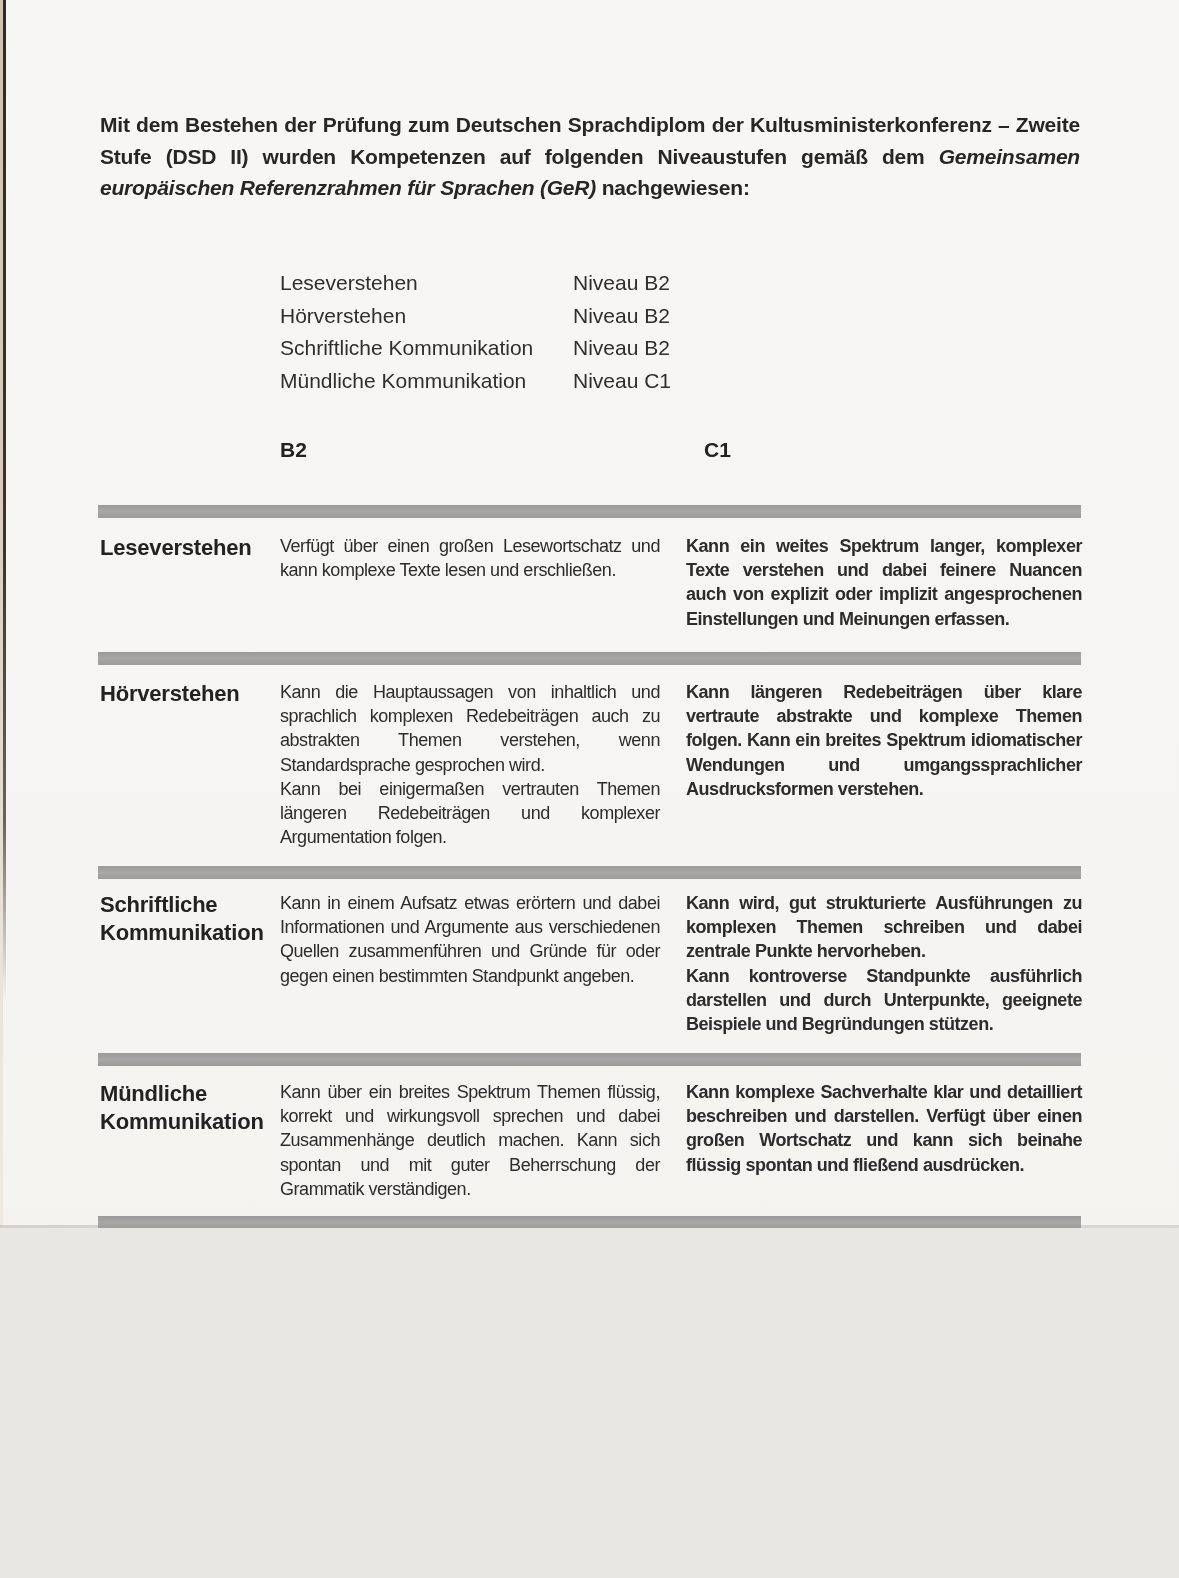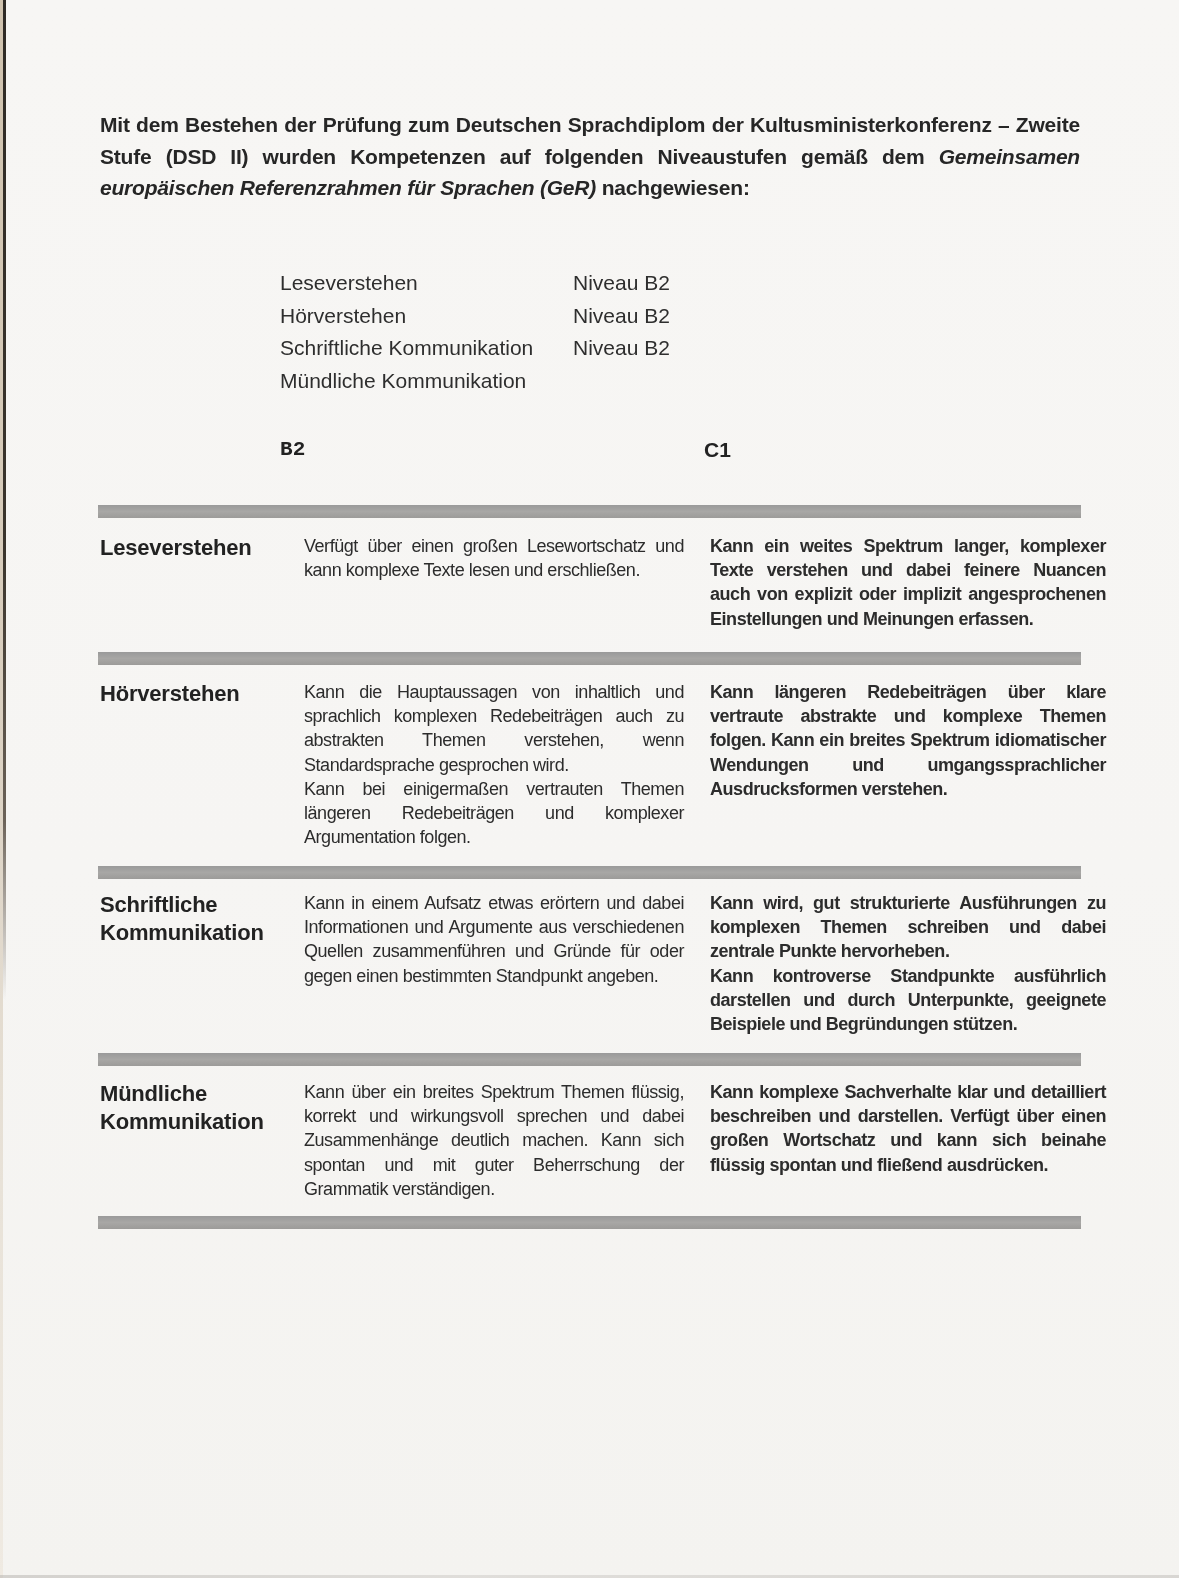--- a/index.html
+++ b/index.html
@@ -3,21 +3,21 @@
 <meta charset="utf-8">
 <style>
   html,body{margin:0;padding:0;}
   body{
     background:#e9e7e4;
     font-family:"Liberation Sans","DejaVu Sans",sans-serif;
     -webkit-font-smoothing:antialiased;
   }
   .page{
     position:relative;
-    width:1179px;height:1578px;
+    width:1179px;height:1228px;
     margin:0 auto;
     background:linear-gradient(180deg,#f7f6f4 0%,#f6f5f3 55%,#f4f3f0 100%);
     color:#2c2c2c;
     overflow:hidden;
   }
   
   .edge-strip{
     position:absolute;left:0;top:0;width:3px;height:100%;
     background:linear-gradient(180deg,#cfc2ae 0%,#d8cdbd 40%,#e8e2d8 75%,#efeae2 100%);
   }
@@ -45,21 +45,21 @@
     display:grid;grid-template-columns:293px 230px;
     font-size:21px;line-height:32.5px;
     color:#2e2e2e;
   }
   
   .colhead{
     position:absolute;top:438px;
     font-size:21px;font-weight:700;color:#222;
     letter-spacing:0.2px;
   }
-  .colhead.b2{left:280px;font-family:Liberation Mono, monospace;}
+  .colhead.b2{left:280px;}
   .colhead.c1{left:704px;}
   
   .rule{
     position:absolute;left:98px;width:983px;height:13px;
     background:linear-gradient(180deg,#9a9a9a 0%,#a8a7a5 50%,#9c9b99 100%);
   }
   .rule.r1{top:505px;}
   .rule.r2{top:652px;}
   .rule.r3{top:866px;}
   .rule.r4{top:1053px;}
@@ -70,21 +70,20 @@
     font-size:22px;line-height:28px;font-weight:700;
     letter-spacing:-0.2px;color:#222;
   }
   .cell{
     position:absolute;
     font-size:18px;line-height:24.2px;
     letter-spacing:-0.45px;
     text-align:justify;
     white-space:pre-line;
     color:#2c2c2c;
-    margin-left:24px;
   }
   .cell.b2{left:280px;width:380px;}
   .cell.c1{left:686px;width:396px;font-weight:bold;}
   .row1 .row-label,.row1 .cell{top:534px;}
   .row2 .row-label,.row2 .cell{top:680px;}
   .row3 .row-label,.row3 .cell{top:891px;}
   .row4 .row-label,.row4 .cell{top:1080px;}
 </style>
 </head>
 <body>
@@ -98,20 +97,21 @@
   <p class="intro"><span>Mit dem Bestehen der Prüfung zum Deutschen Sprachdiplom der Kultusministerkonferenz – Zweite Stufe (DSD II) wurden Kompetenzen auf folgenden Niveaustufen gemäß dem </span><span class="it">Gemeinsamen europäischen Referenzrahmen für Sprachen (GeR)</span><span> nachgewiesen:</span></p>
 
   <div class="levels">
     <span>Leseverstehen</span>
     <span>Niveau B2</span>
     <span>Hörverstehen</span>
     <span>Niveau B2</span>
     <span>Schriftliche Kommunikation</span>
     <span>Niveau B2</span>
     <span>Mündliche Kommunikation</span>
+    <span>Niveau C1</span>
   </div>
 
   <div class="colhead b2">B2</div>
   <div class="colhead c1">C1</div>
 
   <div class="rule r1"></div>
 
   <div class="row1">
     <div class="row-label">Leseverstehen</div>
     <div class="cell b2">Verfügt über einen großen Lesewortschatz und kann komplexe Texte lesen und erschließen.</div>

